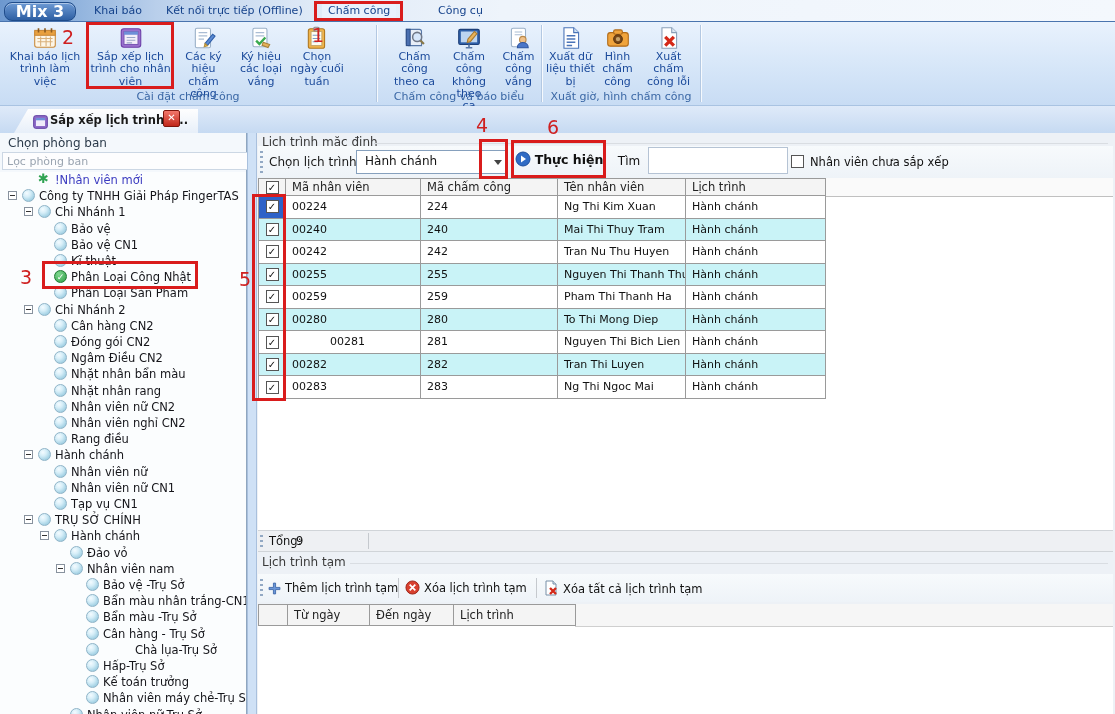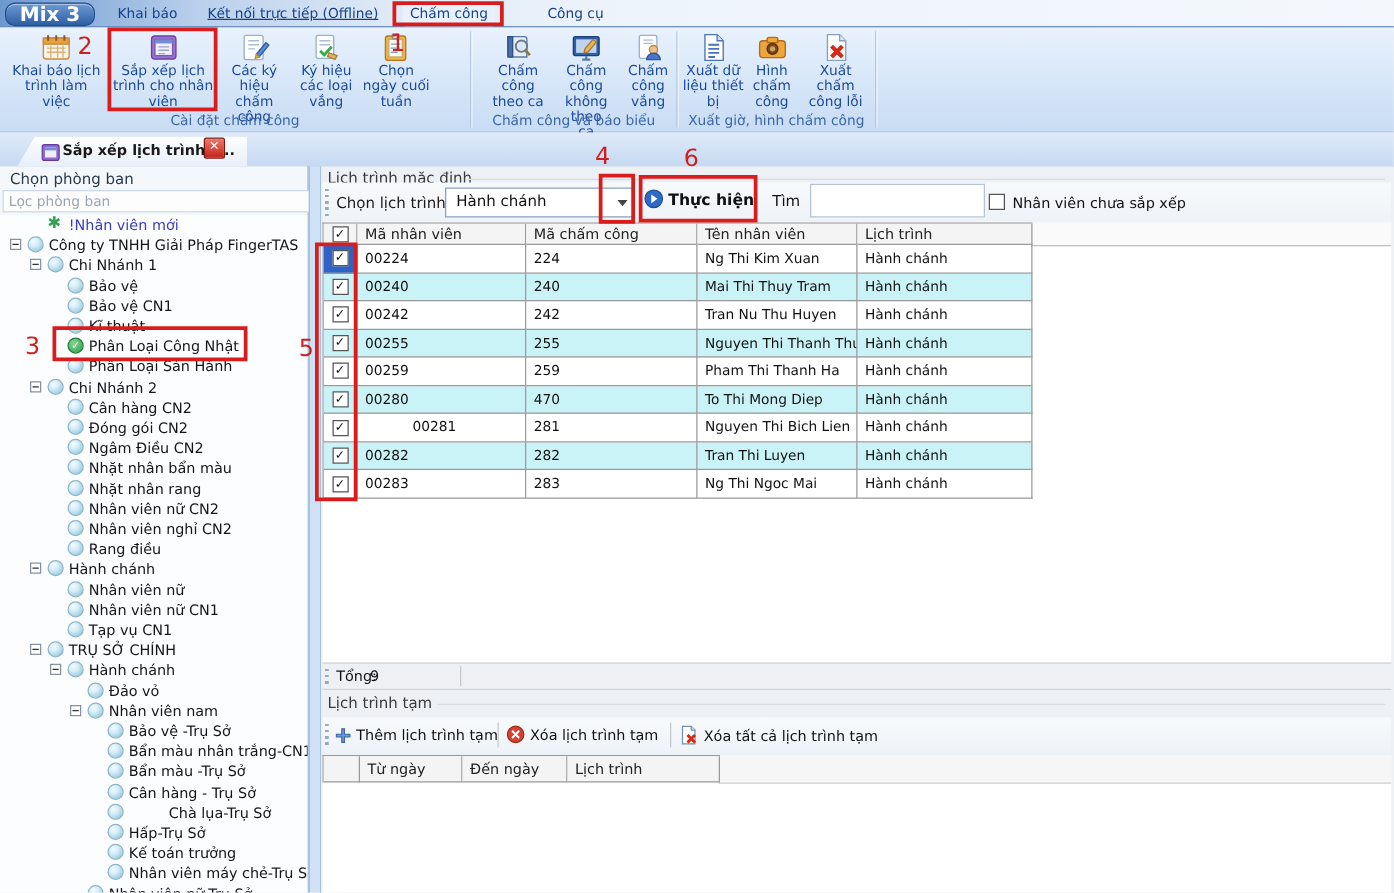--- a/index.html
+++ b/index.html
@@ -105,21 +105,21 @@
 </style>
 </head>
 <body>
 
 <div id="app">
 
   <div id="menubar" class="abs">
     <div id="appbtn" class="abs">Mix 3</div>
     <div id="menu-tabs">
         <span class="mtab" style="left: 88px;">Khai báo</span>
-        <span class="mtab" style="left: 160px; text-decoration: underline;">Kết nối trực tiếp (Offline)</span>
+        <span class="mtab" style="left: 160px;">Kết nối trực tiếp (Offline)</span>
         <span class="mtab on" style="left: 322px;">Chấm công</span>
         <span class="mtab" style="left: 432px;">Công cụ</span>
       </div>
   </div>
 
   <div id="ribbon" class="abs">
       <div class="rbtn" style="left: 2px; width: 86px;">
         <span class="ricon"><svg width="26" height="26" viewBox="0 0 24 24">
             <rect x="2.5" y="5" width="19" height="15.5" rx="2" fill="#fdf6e8" stroke="#c98a3b"></rect>
             <rect x="2.5" y="5" width="19" height="4.5" fill="#e9a03f" stroke="#c98a3b"></rect>
@@ -287,21 +287,21 @@
       <div class="titem" style="top: 81px;">
         <span class="sph" style="left: 54px;"></span>
         <span class="tlabel" style="left: 71px;">Kĩ thuật</span>
       </div>
       <div class="titem" style="top: 97.2px;">
         <span class="chkc" style="left: 54px;">✓</span>
         <span class="tlabel" style="left: 71px;">Phân Loại Công Nhật</span>
       </div>
       <div class="titem" style="top: 113.4px;">
         <span class="sph" style="left: 54px;"></span>
-        <span class="tlabel" style="left: 71px;">Phân Loại Sản Hành</span>
+        <span class="tlabel" style="left: 71px;">Phân Loại Sản Phẩm</span>
       </div>
       <div class="titem" style="top: 129.6px;">
         <span class="exp" style="left: 24px;"></span>
         <span class="sph" style="left: 38px;"></span>
         <span class="tlabel" style="left: 55px;">Chi Nhánh 2</span>
       </div>
       <div class="titem" style="top: 145.8px;">
         <span class="sph" style="left: 54px;"></span>
         <span class="tlabel" style="left: 71px;">Cân hàng CN2</span>
       </div>
@@ -487,21 +487,21 @@
         <div class="tcell" style="width: 135px; height: 22.55px; line-height: 22.55px;">00259</div>
         <div class="tcell" style="width: 137px; height: 22.55px; line-height: 22.55px;">259</div>
         <div class="tcell" style="width: 128px; height: 22.55px; line-height: 22.55px;">Pham Thi Thanh Ha</div>
         <div class="tcell" style="width: 140px; height: 22.55px; line-height: 22.55px;">Hành chánh</div>
       </div>
       <div class="trow cyan">
         <div class="tcell cbcell" style="width: 27px; height: 22.55px; line-height: 22.55px;">
           <span class="cb">✓</span>
         </div>
         <div class="tcell" style="width: 135px; height: 22.55px; line-height: 22.55px;">00280</div>
-        <div class="tcell" style="width: 137px; height: 22.55px; line-height: 22.55px;">470</div>
+        <div class="tcell" style="width: 137px; height: 22.55px; line-height: 22.55px;">280</div>
         <div class="tcell" style="width: 128px; height: 22.55px; line-height: 22.55px;">To Thi Mong Diep</div>
         <div class="tcell" style="width: 140px; height: 22.55px; line-height: 22.55px;">Hành chánh</div>
       </div>
       <div class="trow ">
         <div class="tcell cbcell" style="width: 27px; height: 22.55px; line-height: 22.55px;">
           <span class="cb">✓</span>
         </div>
         <div class="tcell" style="width: 135px; height: 22.55px; line-height: 22.55px; padding-left: 44px;">00281</div>
         <div class="tcell" style="width: 137px; height: 22.55px; line-height: 22.55px;">281</div>
         <div class="tcell" style="width: 128px; height: 22.55px; line-height: 22.55px;">Nguyen Thi Bich Lien</div>

